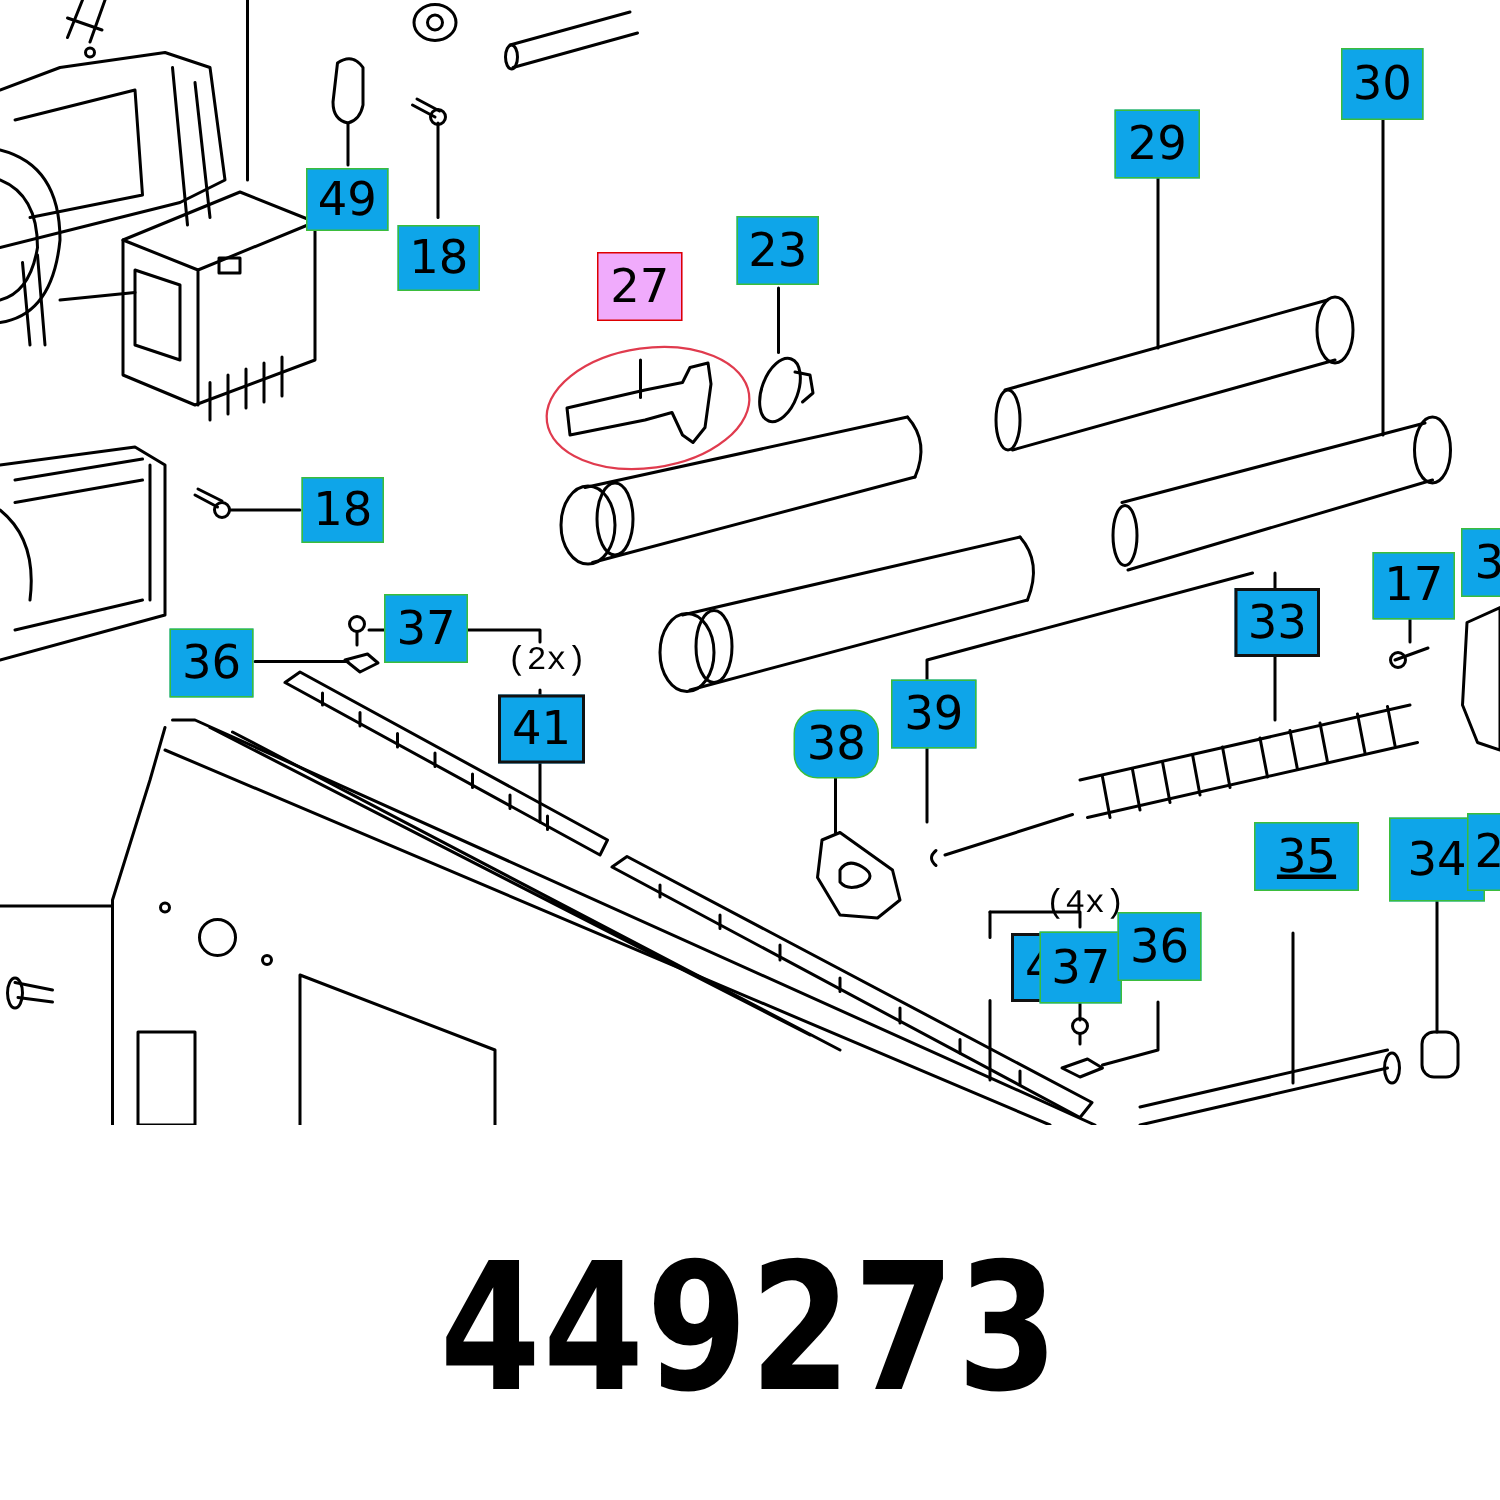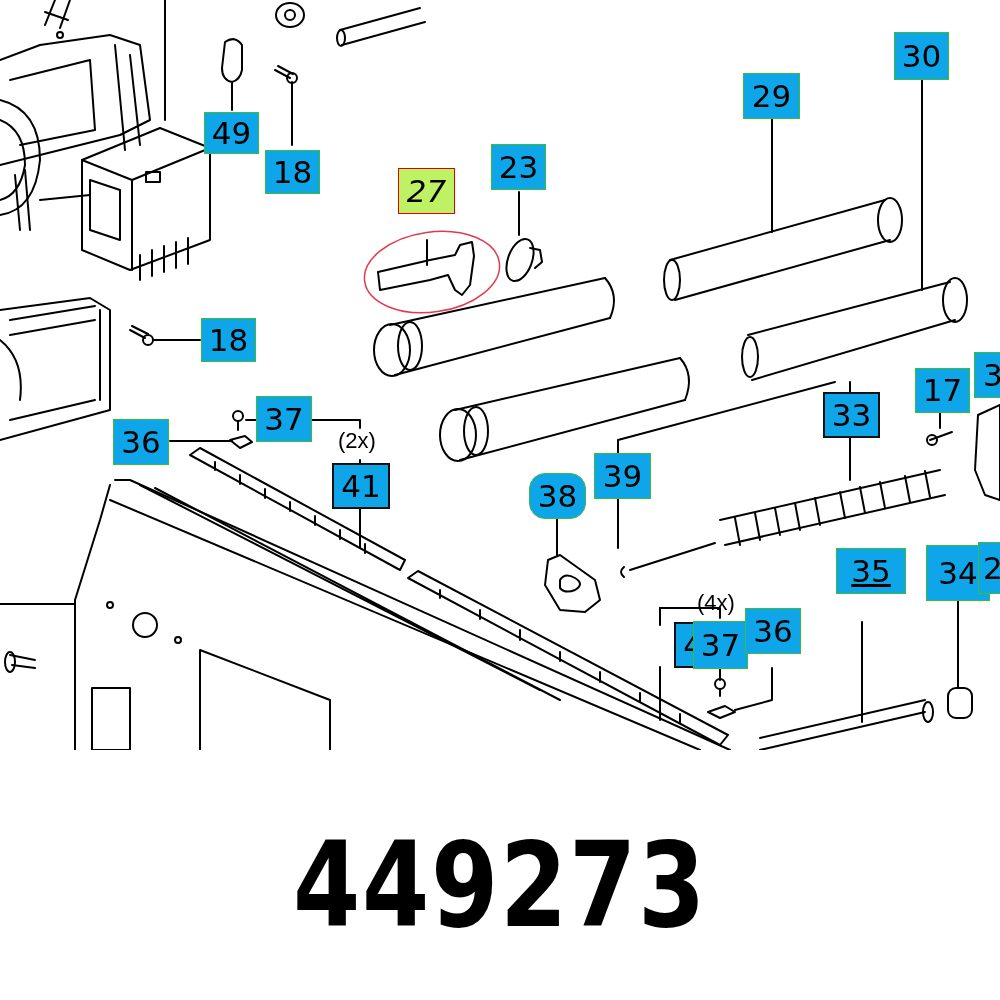--- a/index.html
+++ b/index.html
@@ -1,22 +1,22 @@
 <!DOCTYPE html>
 <html><head>
 <meta charset="utf-8">
 <style>
   html,body{margin:0;padding:0;background:#fff;}
   body{width:1000px;height:1000px;position:relative;overflow:hidden;font-family:"DejaVu Sans",sans-serif;}
   #diagram{position:absolute;left:0;top:0;width:1000px;height:750px;overflow:hidden;}
   #diagram svg{position:absolute;left:0;top:0;}
   .callout{position:absolute;background:#0ea5e9;color:#000;font-family:"DejaVu Sans",sans-serif;font-size:31px;line-height:1;display:flex;align-items:center;justify-content:center;box-sizing:border-box;border:1px solid #3bbd3b;cursor:pointer;}
   .callout.outlined{border:2px solid #111;}
-  .callout.active{background:#bef264;border-color:#d00;font-style:italic;}
-  .qty{position:absolute;font-family:Liberation Sans, sans-serif;font-size:22px;color:#000;}
+  .callout.active{background:#f0abfc;border-color:#d00;}
+  .qty{position:absolute;font-family:Liberation Mono, monospace;font-size:22px;color:#000;}
   #part-number{position:absolute;left:0;top:826px;width:1000px;text-align:center;font-family:"DejaVu Sans",sans-serif;font-weight:bold;font-size:118px;letter-spacing:2px;color:#000;line-height:1;transform:scaleX(0.82);}
 </style>
 </head>
 <body>
 
 <div id="diagram">
   <svg width="1000" height="750" viewBox="0 0 1000 750" fill="none" stroke="#000" stroke-width="2" stroke-linejoin="round" stroke-linecap="round">
 
     <g>
       <path d="M0 60 L40 45 L110 35 L140 45 L150 120 L120 135 L60 150 L0 165"></path>

